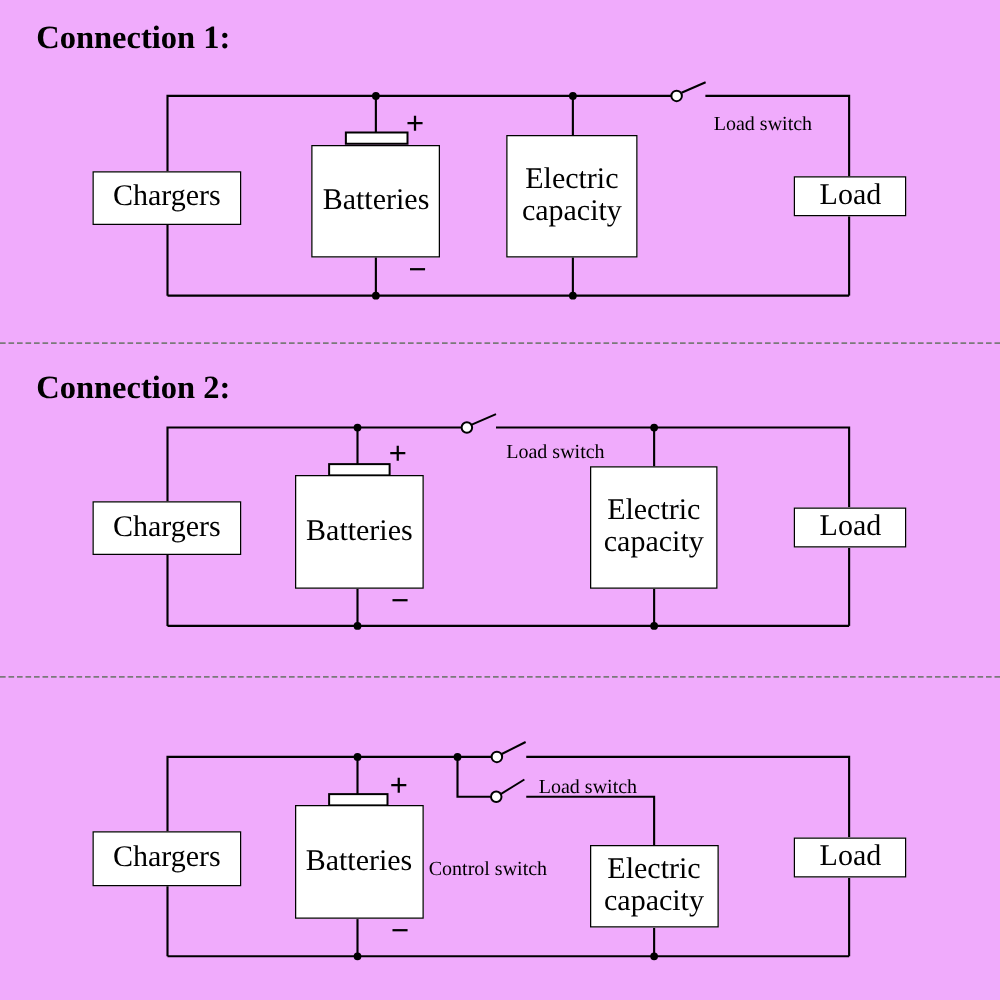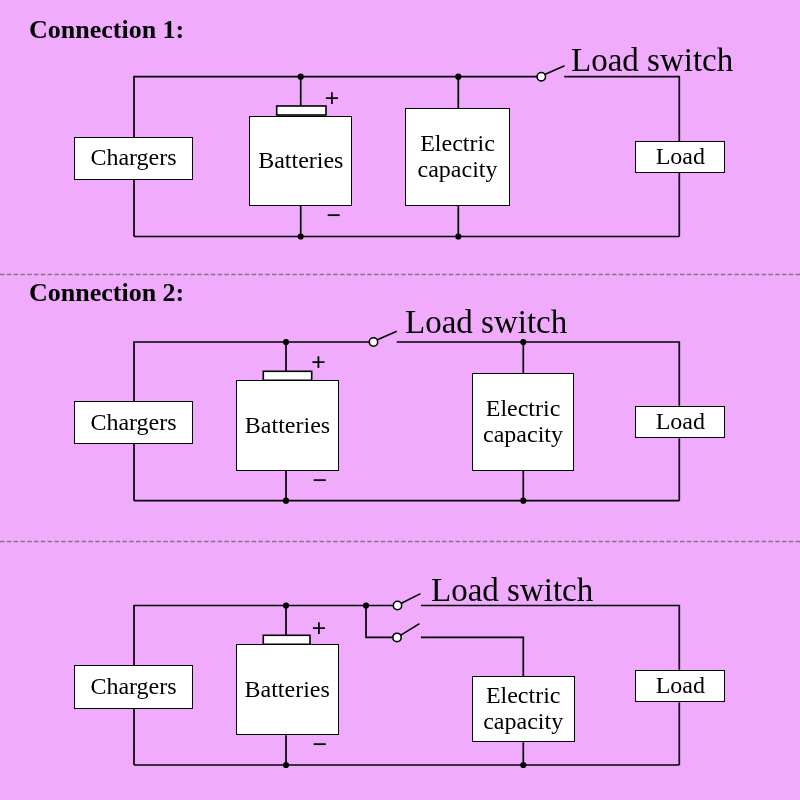--- a/index.html
+++ b/index.html
@@ -14,21 +14,21 @@
   .contact { fill:#fff; stroke:#000; stroke-width:1.6; }
   .cap { fill:#fff; stroke:#000; stroke-width:1.6; }
   .dot { fill:#000; stroke:none; }
   .sep { stroke:#7a7a7a; stroke-width:1.4; stroke-dasharray:4.5 2.3; fill:none; }
   .box {
     position:absolute; box-sizing:border-box; border:1.7px solid #000; background:#fff;
     display:flex; align-items:center; justify-content:center; text-align:center;
     font-size:24px; line-height:1.07;
   }
   .title { position:absolute; font-size:26px; font-weight:bold; line-height:1; white-space:nowrap; }
-  .swlabel { position:absolute; font-size:33px; line-height:1; white-space:nowrap; }
+  .swlabel { position:absolute; font-size:16px; line-height:1; white-space:nowrap;margin-top:48px; }
   .sign { position:absolute; font-size:26px; font-weight:bold; line-height:1; transform:translate(-50%,-50%); }
 </style>
 </head>
 <body>
 
 <div class="stage">
 
   <svg class="wiring" viewBox="0 0 800 800">
 
     <line class="sep" x1="0" y1="274.5" x2="800" y2="274.5"></line>
@@ -94,30 +94,31 @@
 
   <div class="title" style="left:29px; top:17px;">Connection 1:</div>
   <div class="box" style="left:74px; top:136.5px; width:119px; height:43px;">Chargers</div>
   <div class="box" style="left:249.3px; top:115.7px; width:103px; height:90px;">Batteries</div>
   <div class="box" style="left:405px; top:108.3px; width:105px; height:97.5px;">Electric capacity</div>
   <div class="box" style="left:635.3px; top:141.3px; width:90px; height:31.5px;">Load</div>
   <div class="sign" style="left:332px; top:99px;">+</div>
   <div class="sign" style="left:334px; top:215.5px;">−</div>
   <div class="swlabel" style="left:571px; top:43.5px;">Load switch</div>
 
-  <div class="title" style="left:29px; top:280px;">Connection 2:</div>
+  <div class="title" style="left:29px; top:297px;">Connection 2:</div>
   <div class="box" style="left:74px; top:401px; width:119px; height:43px;">Chargers</div>
   <div class="box" style="left:236px; top:380.3px; width:103px; height:90.7px;">Batteries</div>
   <div class="box" style="left:471.7px; top:373.3px; width:102.7px; height:97.7px;">Electric capacity</div>
   <div class="box" style="left:635.3px; top:405.7px; width:90px; height:32.7px;">Load</div>
   <div class="sign" style="left:318.3px; top:363.3px;">+</div>
   <div class="sign" style="left:320px; top:480.5px;">−</div>
   <div class="swlabel" style="left:405px; top:305.5px;">Load switch</div>
 
   <div class="box" style="left:74px; top:664.5px; width:119px; height:44px;">Chargers</div>
   <div class="box" style="left:235.7px; top:644.3px; width:103px; height:91px;">Batteries</div>
   <div class="box" style="left:471.7px; top:676px; width:103px; height:66.3px;">Electric capacity</div>
   <div class="box" style="left:635.3px; top:669.7px; width:90px; height:32.7px;">Load</div>
   <div class="sign" style="left:319px; top:628.8px;">+</div>
   <div class="sign" style="left:320px; top:744.5px;">−</div>
   <div class="swlabel" style="left:431px; top:573.5px;">Load switch</div>
+  <div class="swlabel" style="left:343px; top:640px;">Control switch</div>
 
 </div>
 
 </body></html>

